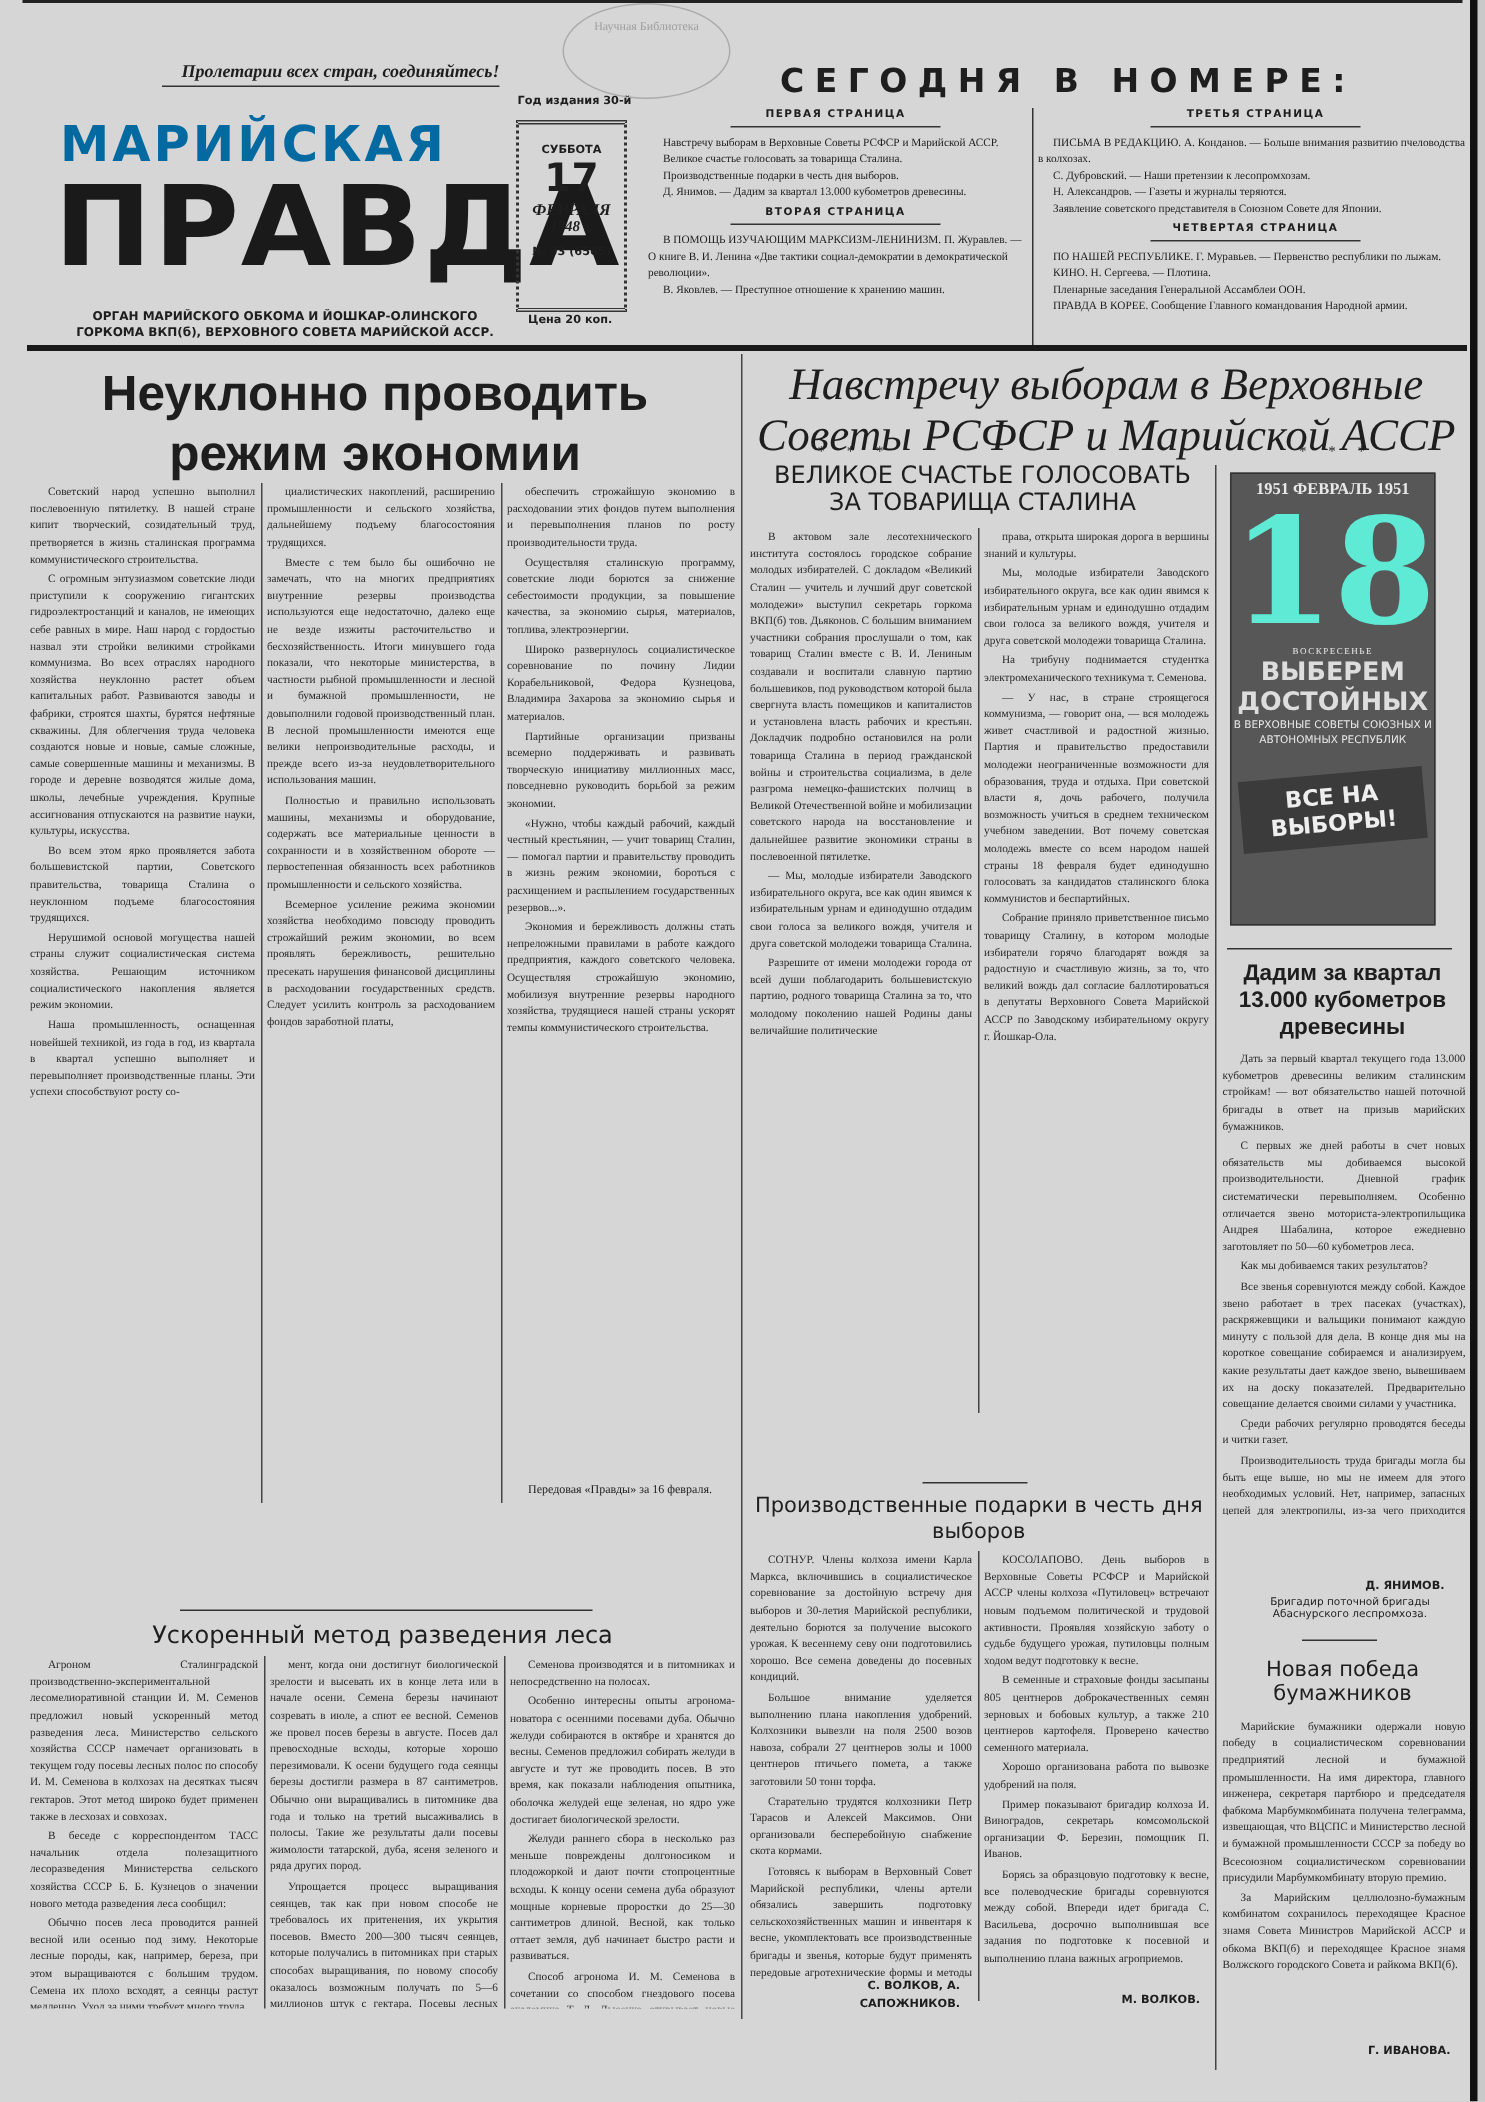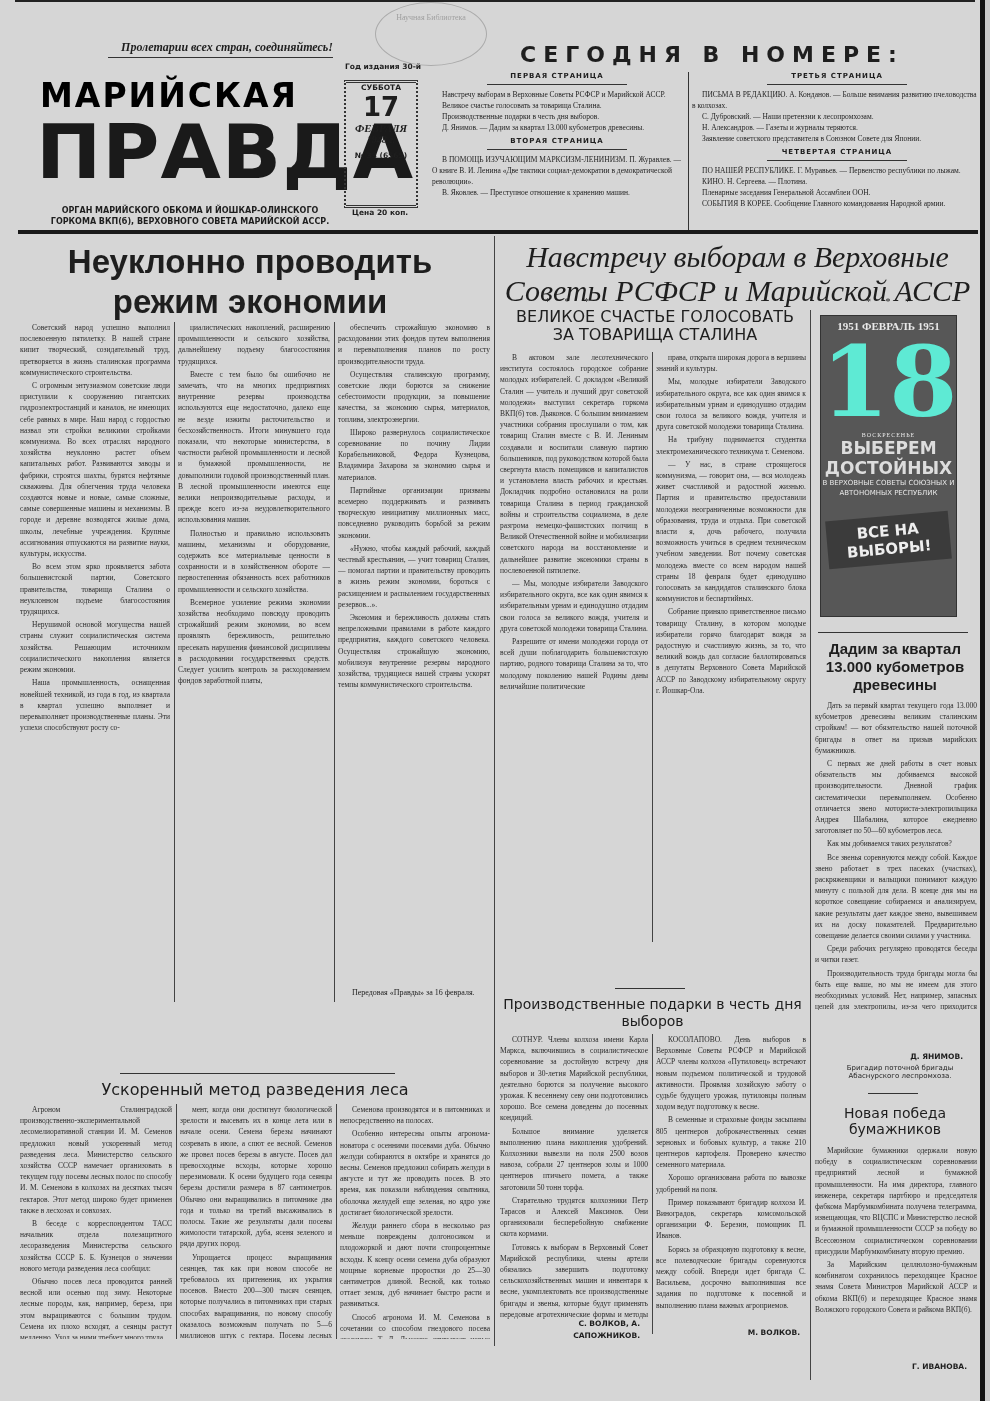--- a/index.html
+++ b/index.html
@@ -2,26 +2,26 @@
 <html><head>
 <meta charset="utf-8">
 <style>
   html,body{margin:0;padding:0;}
   body{width:990px;height:1401px;background:#c9c9c9;font-family:"Liberation Serif",serif;color:#1e1e1e;position:relative;overflow:hidden;}
   .page{position:absolute;left:0;top:0;width:985px;height:1401px;background:#d6d6d6;}
   .rborder{position:absolute;right:0;top:0;width:5px;height:1401px;background:#111;}
   .topline{position:absolute;left:15px;top:0;width:960px;height:2px;background:#222;}
   .abs{position:absolute;}
   .slogan{left:108px;top:40px;width:225px;font-style:italic;font-weight:bold;font-size:12px;text-align:right;border-bottom:1px solid #333;padding-bottom:2px;}
-  .mast1{left:40px;top:76px;font-family:"DejaVu Sans",sans-serif;font-weight:bold;font-size:33px;letter-spacing:2px;color:#000000;}
+  .mast1{left:40px;top:76px;font-family:"DejaVu Sans",sans-serif;font-weight:bold;font-size:33px;letter-spacing:2px;color:#0369a1;}
   .mast2{left:36px;top:113px;font-family:"DejaVu Sans",sans-serif;font-weight:900;font-size:78px;line-height:78px;letter-spacing:1px;color:#1a1a1a;transform:scaleY(0.95);}
   .organ{left:40px;top:205px;width:300px;text-align:center;font-family:"DejaVu Sans",sans-serif;font-weight:bold;font-size:8px;line-height:11px;}
   .year{left:345px;top:62px;font-family:"DejaVu Sans",sans-serif;font-size:7.5px;font-weight:bold;}
   .datebox{left:344px;top:80px;width:70px;height:122px;border-left:2px dotted #333;border-right:2px dotted #333;border-top:3px double #333;border-bottom:3px double #333;text-align:center;}
-  .datebox .dow{font-family:"DejaVu Sans",sans-serif;font-size:7.5px;font-weight:bold;}
+  .datebox .dow{font-family:"DejaVu Sans",sans-serif;font-size:7.5px;font-weight:bold;margin-top:12px;}
   .datebox .day{font-family:"DejaVu Sans",sans-serif;font-size:26px;font-weight:bold;line-height:30px;}
   .datebox .mon{font-style:italic;font-weight:bold;font-size:11px;}
   .datebox .yr{font-style:italic;font-weight:bold;font-size:10px;}
   .datebox .num{font-family:"DejaVu Sans",sans-serif;font-size:7.5px;font-weight:bold;margin-top:6px;}
   .price{left:352px;top:208px;font-family:"DejaVu Sans",sans-serif;font-size:7.5px;font-weight:bold;}
   .stamp{left:375px;top:2px;width:110px;height:62px;border:1px solid #999;border-radius:50%;color:#888;font-size:8px;text-align:center;line-height:10px;opacity:.7;}
   .today{left:520px;top:42px;font-family:"DejaVu Sans",sans-serif;font-size:22px;font-weight:bold;letter-spacing:7px;}
   .toc{font-size:7.5px;line-height:11px;}
   .toc .hd{font-family:"DejaVu Sans",sans-serif;font-weight:bold;font-size:7px;text-align:center;letter-spacing:1px;margin:3px auto 4px;width:140px;border-bottom:1px solid #333;padding-bottom:2px;}
   .toc p{margin:0;text-indent:10px;}
@@ -83,21 +83,21 @@
   <div class="abs toc tocR">
     <div class="hd">ТРЕТЬЯ СТРАНИЦА</div>
     <p>ПИСЬМА В РЕДАКЦИЮ. А. Конданов. — Больше внимания развитию пчеловодства в колхозах.</p>
     <p>С. Дубровский. — Наши претензии к лесопромхозам.</p>
     <p>Н. Александров. — Газеты и журналы теряются.</p>
     <p>Заявление советского представителя в Союзном Совете для Японии.</p>
     <div class="hd">ЧЕТВЕРТАЯ СТРАНИЦА</div>
     <p>ПО НАШЕЙ РЕСПУБЛИКЕ. Г. Муравьев. — Первенство республики по лыжам.</p>
     <p>КИНО. Н. Сергеева. — Плотина.</p>
     <p>Пленарные заседания Генеральной Ассамблеи ООН.</p>
-    <p>СОБЫТИЯ В КОРЕЕ. Сообщение Главного командования Народной армии.</p>
+    <p>ПРАВДА В КОРЕЕ. Сообщение Главного командования Народной армии.</p>
   </div>
 
   <div class="abs rule" style="left:18px;top:230px;width:960px;"></div>
 
   <div class="abs headl">Неуклонно проводить режим экономии</div>
   <div class="abs col" style="left:20px;top:322px;width:150px;height:680px;">
     <p>Советский народ успешно выполнил послевоенную пятилетку. В нашей стране кипит творческий, созидательный труд, претворяется в жизнь сталинская программа коммунистического строительства.</p>
     <p>С огромным энтузиазмом советские люди приступили к сооружению гигантских гидроэлектростанций и каналов, не имеющих себе равных в мире. Наш народ с гордостью назвал эти стройки великими стройками коммунизма. Во всех отраслях народного хозяйства неуклонно растет объем капитальных работ. Развиваются заводы и фабрики, строятся шахты, бурятся нефтяные скважины. Для облегчения труда человека создаются новые и новые, самые сложные, самые совершенные машины и механизмы. В городе и деревне возводятся жилые дома, школы, лечебные учреждения. Крупные ассигнования отпускаются на развитие науки, культуры, искусства.</p>
     <p>Во всем этом ярко проявляется забота большевистской партии, Советского правительства, товарища Сталина о неуклонном подъеме благосостояния трудящихся.</p>
     <p>Нерушимой основой могущества нашей страны служит социалистическая система хозяйства. Решающим источником социалистического накопления является режим экономии.</p>

